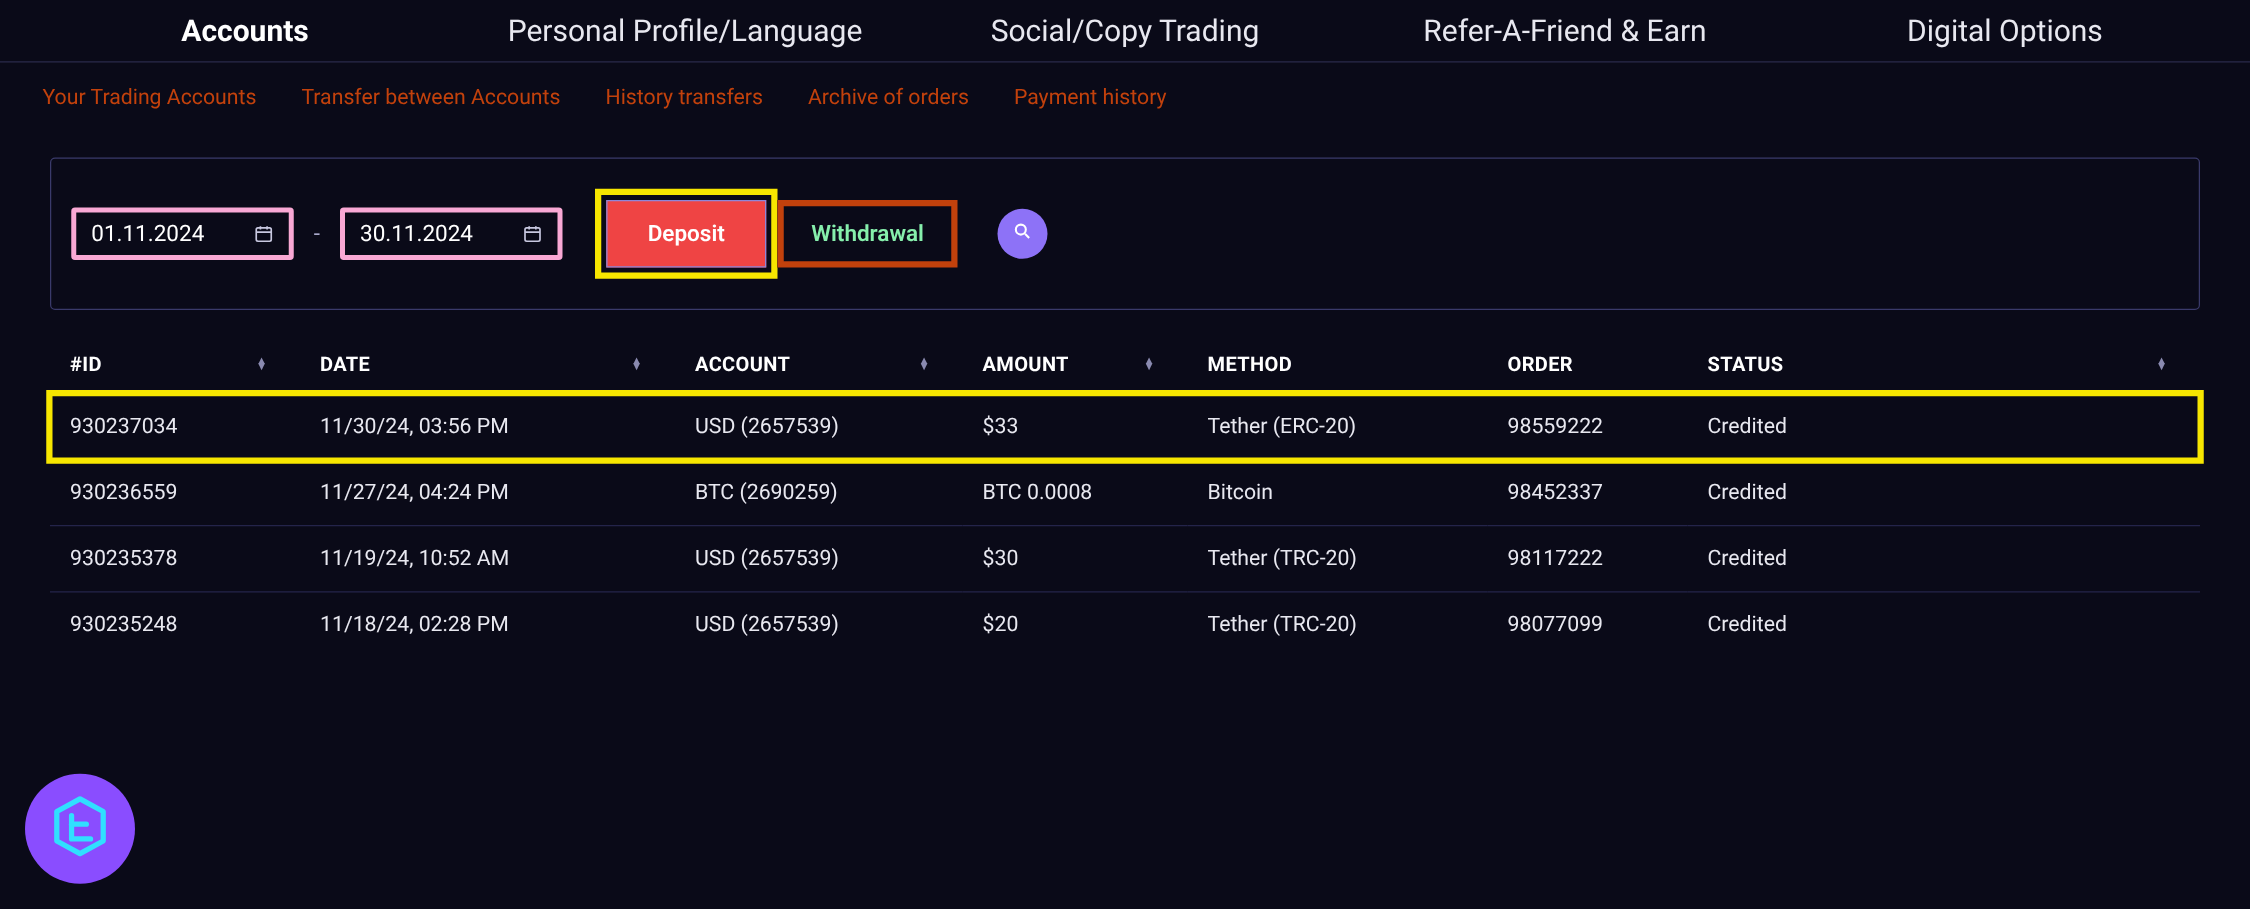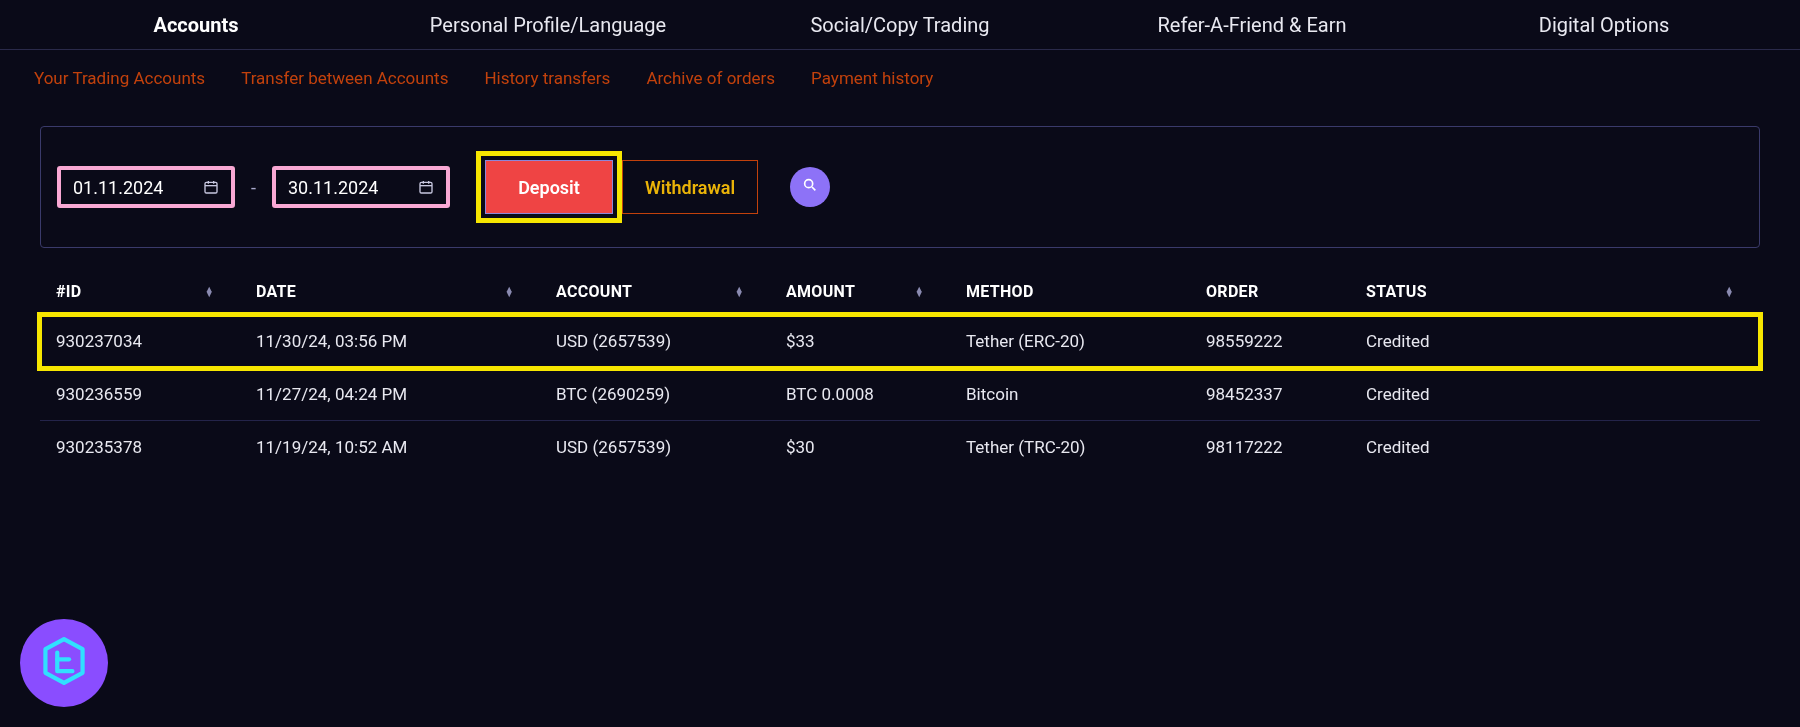--- a/index.html
+++ b/index.html
@@ -16,21 +16,21 @@
     display: flex;
     align-items: center;
     height: 50px;
     border-bottom: 1px solid #2a2a4a;
     padding: 0 20px;
     gap: 0;
   }
   .topnav-item {
     flex: 1;
     text-align: center;
-    font-size: 20px;
+    font-size: 24px;
     color: #e8e8f0;
     cursor: pointer;
     padding: 10px 0;
   }
   .topnav-item.active {
     font-weight: 700;
     color: #ffffff;
   }
   .subnav {
     display: flex;
@@ -90,23 +90,23 @@
   }
   .toggle-btn {
     height: 54px;
     min-width: 128px;
     display: flex;
     align-items: center;
     justify-content: center;
     font-size: 18px;
     font-weight: 600;
     cursor: pointer;
-    border: 1px solid #c2410c;
+    border: 5px solid #c2410c;
     background: #0a0a18;
-    color: #eab308;
+    color: #86efac;
     padding: 0 22px;
   }
   .toggle-btn.active {
     background: #ef4444;
     color: #ffffff;
     border: 1px solid #8d86d9;
   }
   .toggle-wrap-highlight {
     border: 5px solid #f7e600;
     padding: 4px;
@@ -320,20 +320,29 @@
         </tr>
         <tr>
           <td>930235378</td>
           <td>11/19/24, 10:52 AM</td>
           <td>USD (2657539)</td>
           <td>$30</td>
           <td>Tether (TRC-20)</td>
           <td>98117222</td>
           <td>Credited</td>
         </tr>
+        <tr>
+          <td>930235248</td>
+          <td>11/18/24, 02:28 PM</td>
+          <td>USD (2657539)</td>
+          <td>$20</td>
+          <td>Tether (TRC-20)</td>
+          <td>98077099</td>
+          <td>Credited</td>
+        </tr>
       </tbody>
   </table>
 </div>
 
 <div class="logo-badge">
   <span>
     <svg width="54" height="54" viewBox="0 0 64 64" fill="none" stroke="#30e0ff" stroke-width="5" stroke-linejoin="round" stroke-linecap="round">
       <path d="M32 6 L54 18 L54 46 L32 58 L10 46 L10 18 Z"></path>
       <path d="M24 22 L24 44 L42 44"></path>
       <path d="M24 30 L38 30"></path>

